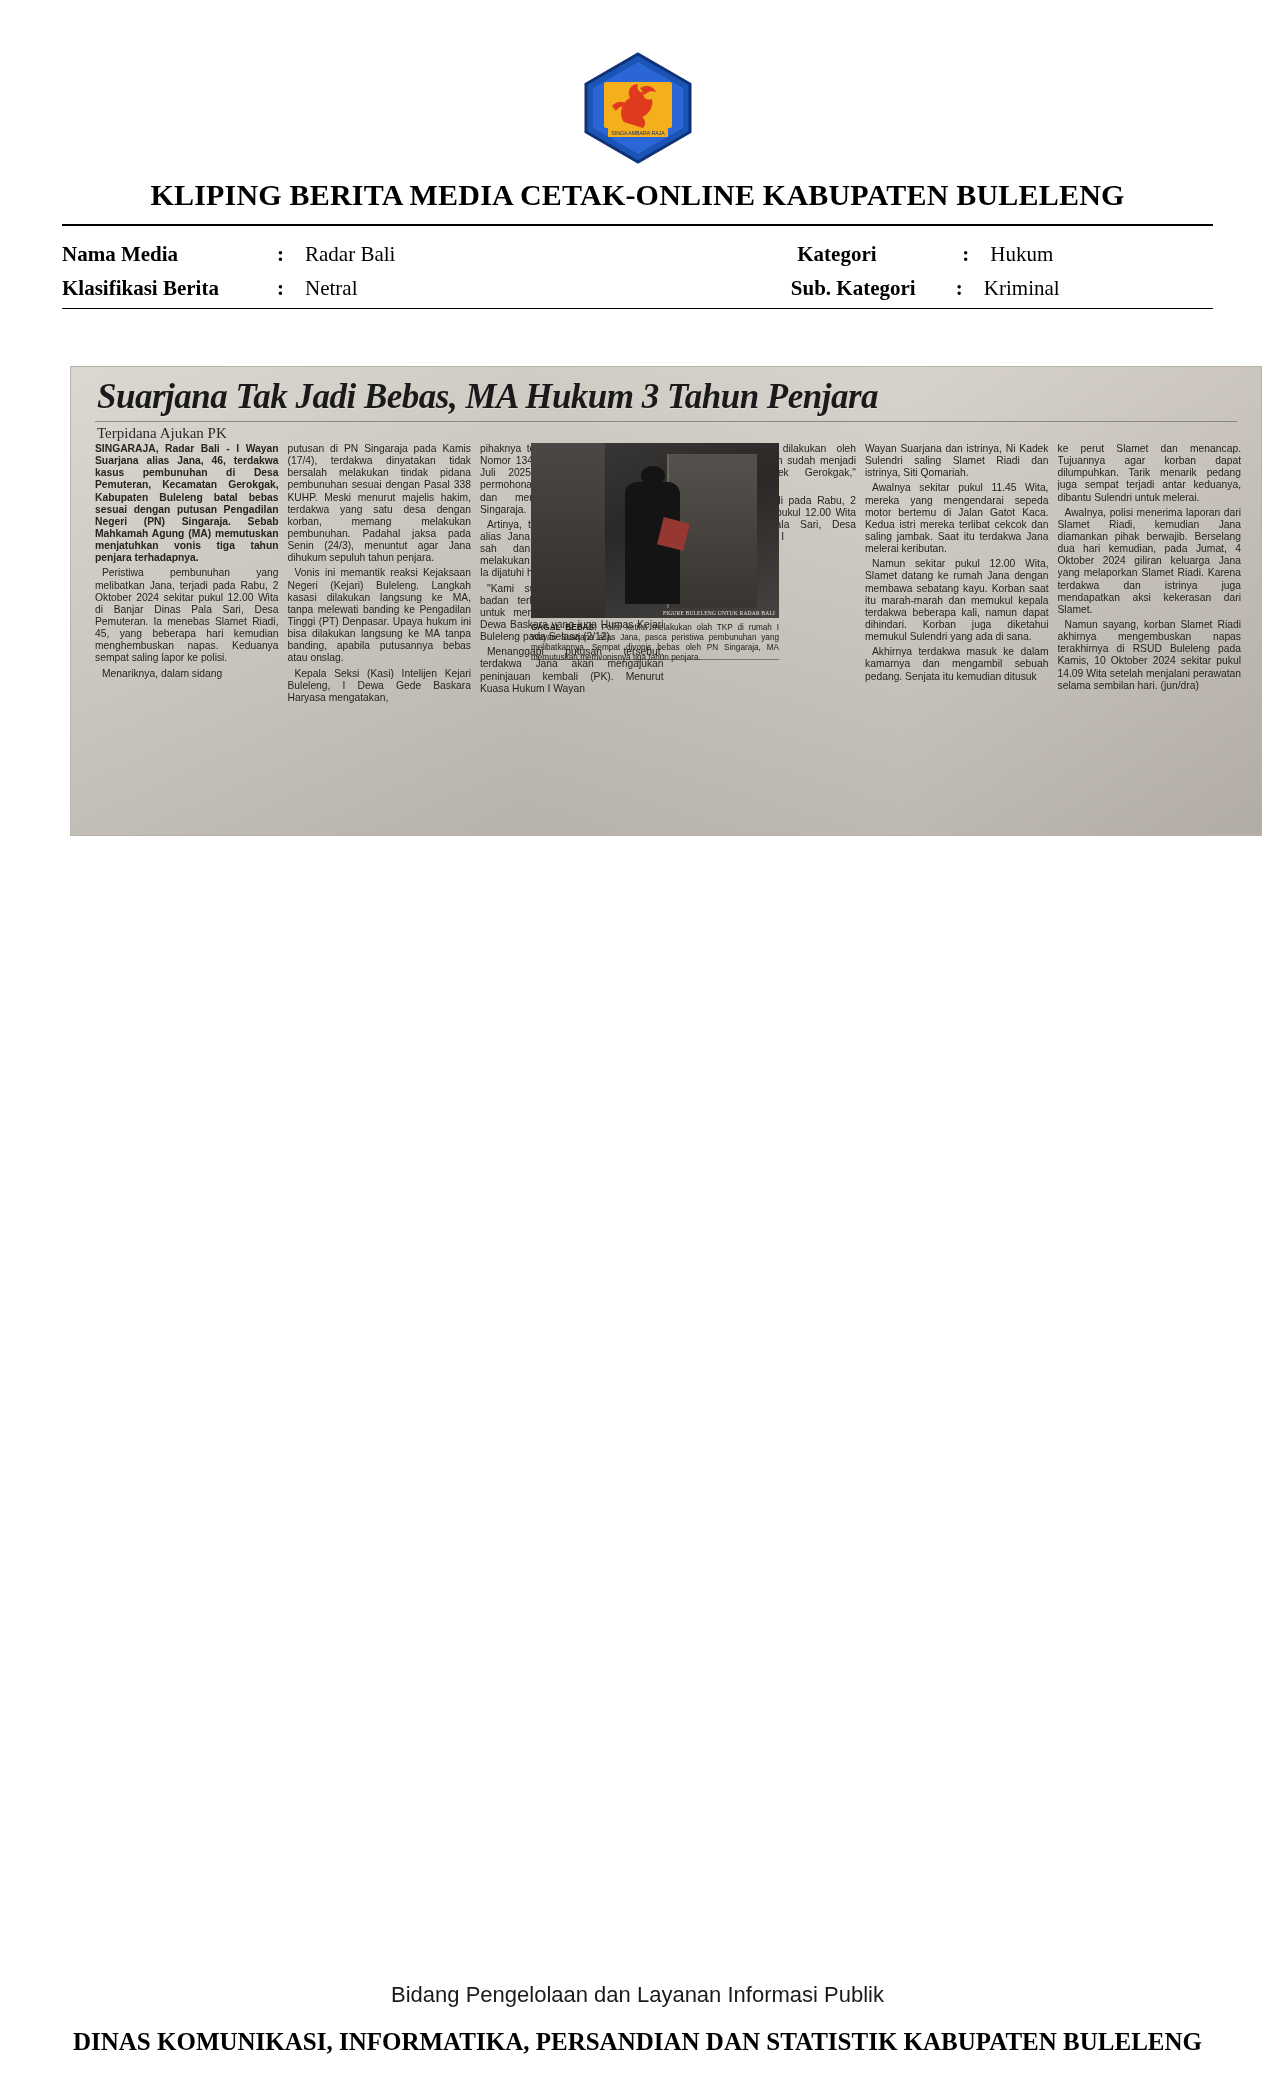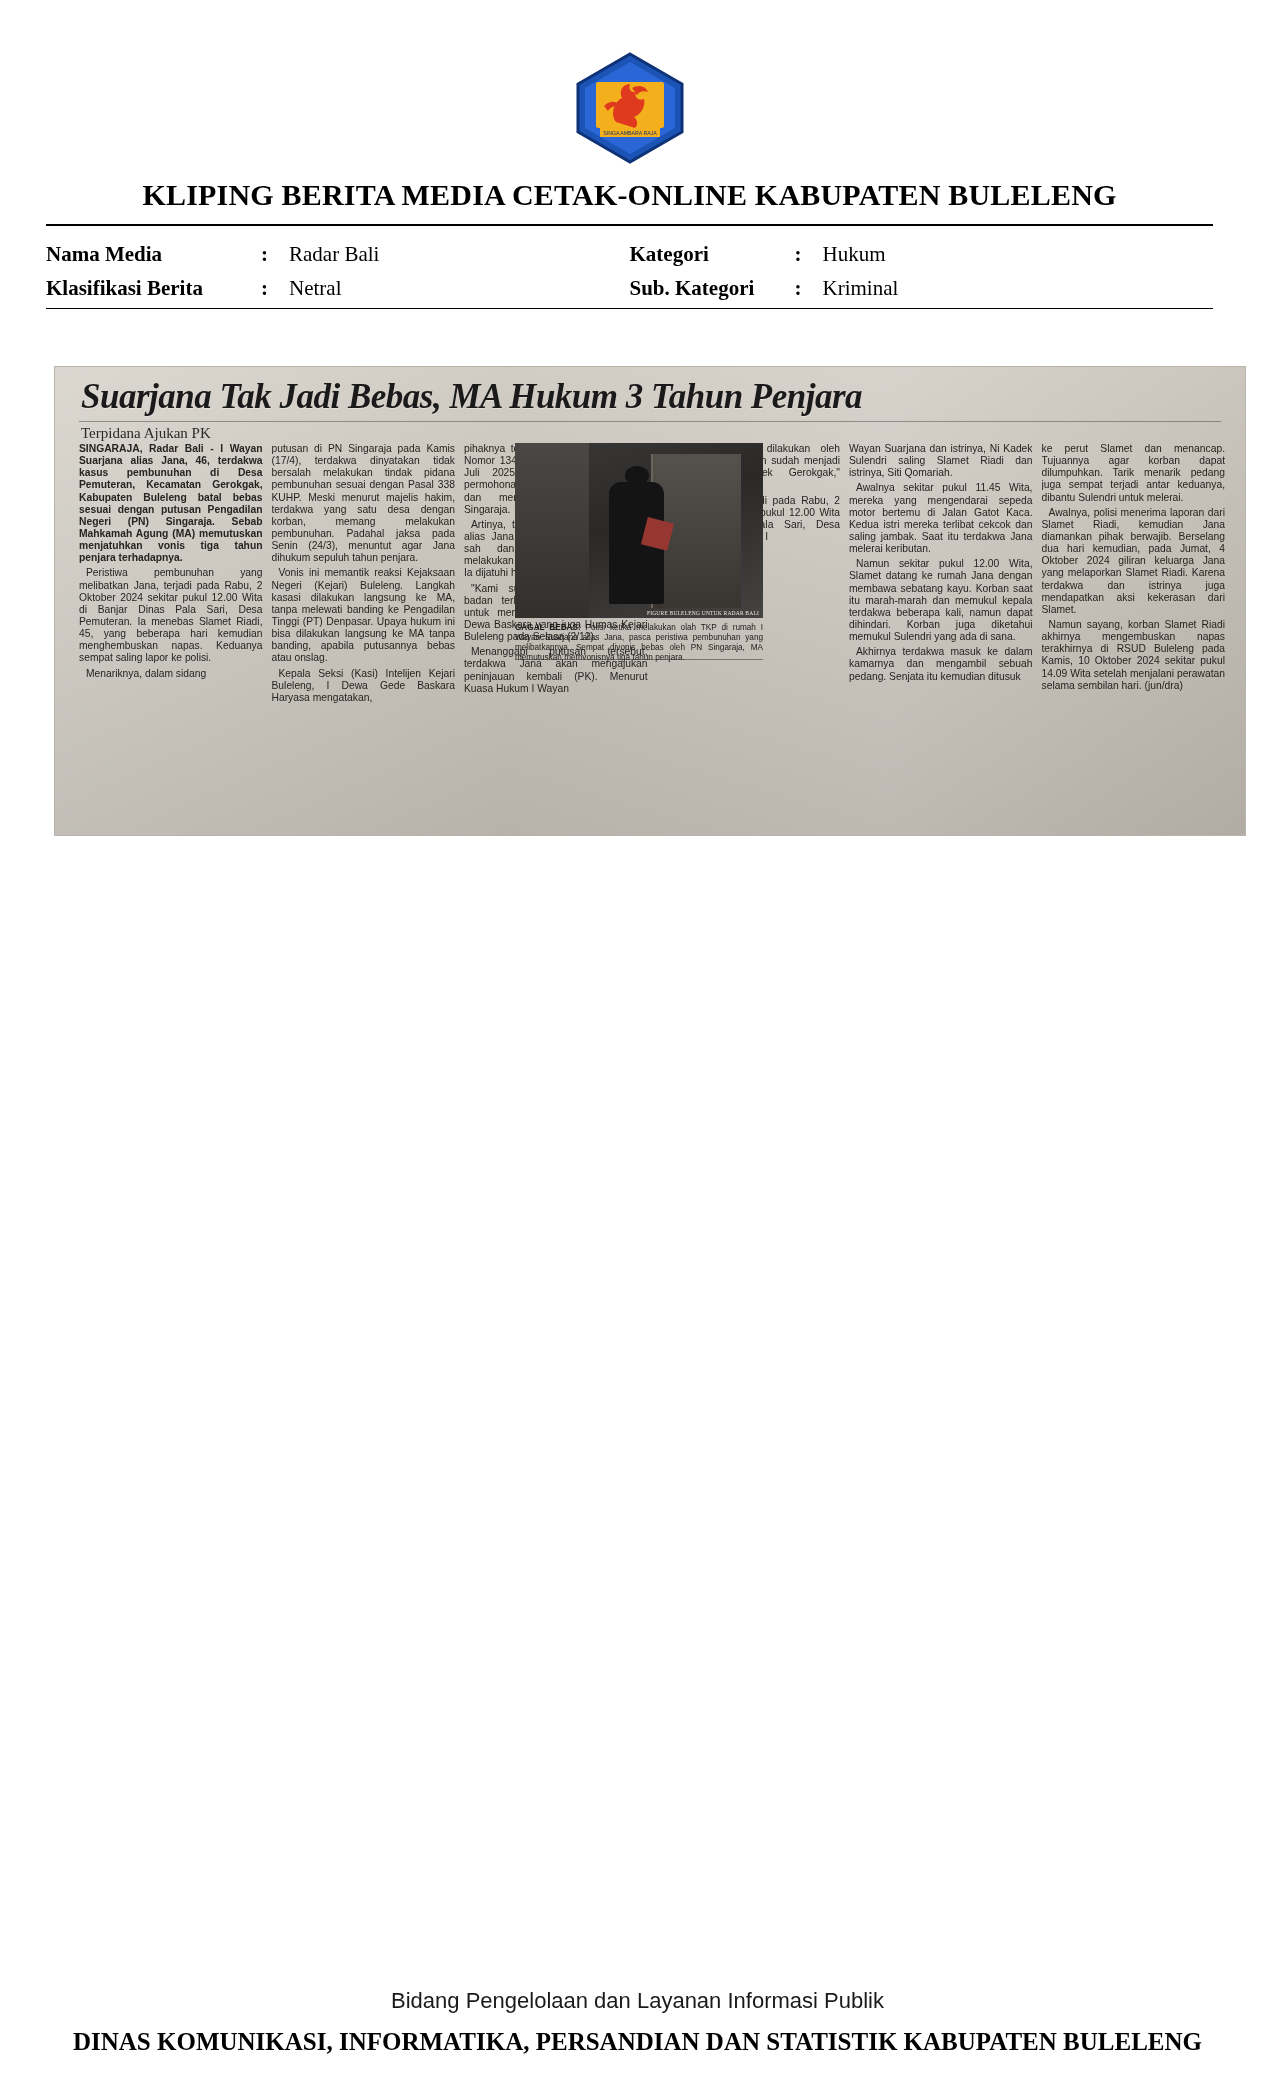--- a/index.html
+++ b/index.html
@@ -12,21 +12,21 @@
     height: 2100px;
     position: relative;
     font-family: "Liberation Serif", serif;
     color: #000;
     overflow: hidden;
   }
 
   
   .page {
     width: 1275px;
-    padding: 48px 62px 0 46px;
+    padding: 48px 62px 0 62px;
   }
   .logo-wrap {
     display: flex;
     justify-content: center;
     align-items: center;
     margin-bottom: 10px;
   }
   .logo {
     width: 120px;
     height: 120px;
@@ -54,21 +54,21 @@
   .meta-row {
     display: flex;
     width: 100%;
     padding: 5px 0 4px 0;
   }
   .meta-cell {
     display: flex;
     align-items: baseline;
   }
   .meta-cell.left { width: 50%; }
-  .meta-cell.right { width: 50%; }
+  .meta-cell.right { width: 50%; justify-content: center; }
   .meta-label {
     font-weight: bold;
     font-size: 21px;
     white-space: nowrap;
   }
   .meta-label.w1 { width: 215px; }
   .meta-label.w2 { width: 165px; }
   .meta-colon {
     font-weight: bold;
     font-size: 21px;
@@ -224,21 +224,21 @@
   
   .footer {
     position: absolute;
     left: 0; right: 0;
     bottom: 44px;
     text-align: center;
   }
   .footer-line1 {
     font-family: "Liberation Sans", sans-serif;
     font-size: 22px;
-    margin-bottom: 14px;
+    margin-bottom: 20px;
     color: #1a1a1a;
   }
   .footer-line2 {
     font-family: "Liberation Serif", serif;
     font-weight: bold;
     font-size: 25px;
     color: #000;
   }
 </style>
 </head>

